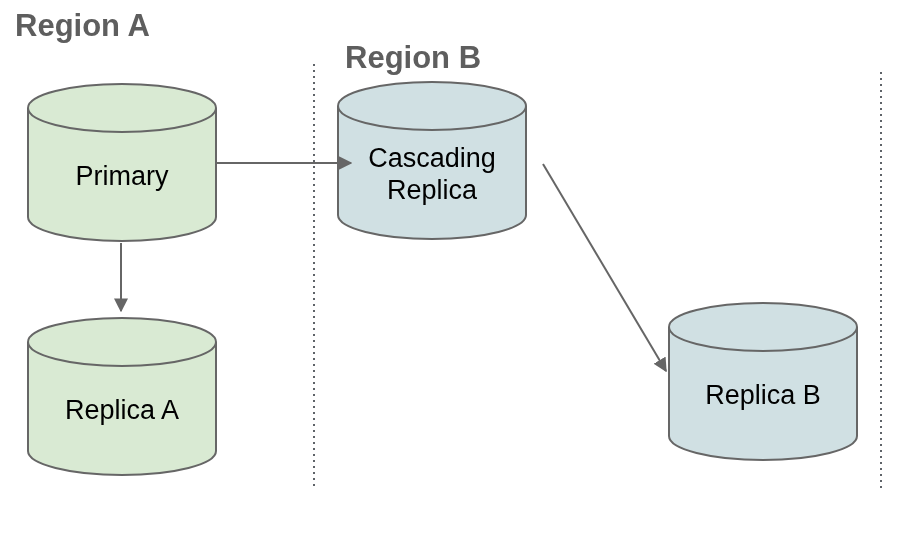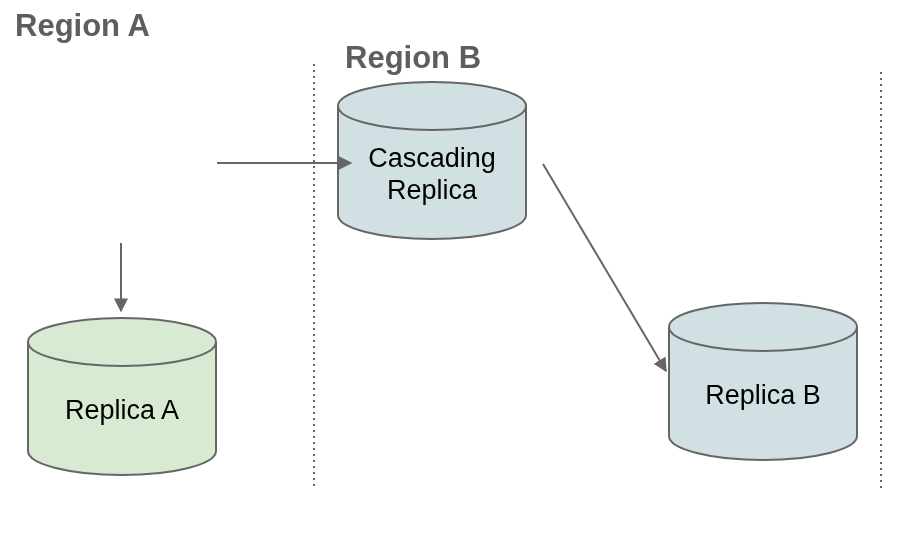--- a/index.html
+++ b/index.html
@@ -86,20 +86,27 @@
 <div class="canvas">
 
   <div class="region-title" id="region-title-a">Region A</div>
 
   <div class="region-title" id="region-title-b">Region B</div>
 
   <div class="separator" id="separator-left"></div>
 
   <div class="separator" id="separator-right"></div>
 
+  <div class="cyl" id="node-primary">
+    <svg class="cyl-svg" viewBox="0 0 190 160">
+      <path class="cyl-body" d="M1,25 A94,24 0 0 1 189,25 L189,134 A94,24 0 0 1 1,134 Z" fill="#d9ead3"></path>
+      <path class="cyl-rim" d="M1,25 A94,24 0 0 0 189,25"></path>
+    </svg>
+    <div class="cyl-label">Primary</div>
+  </div>
 
   <div class="cyl" id="node-cascading-replica">
     <svg class="cyl-svg" viewBox="0 0 190 160">
       <path class="cyl-body" d="M1,25 A94,24 0 0 1 189,25 L189,134 A94,24 0 0 1 1,134 Z" fill="#d0e0e3"></path>
       <path class="cyl-rim" d="M1,25 A94,24 0 0 0 189,25"></path>
     </svg>
     <div class="cyl-label">Cascading Replica</div>
   </div>
 
   <div class="cyl" id="node-replica-a">

